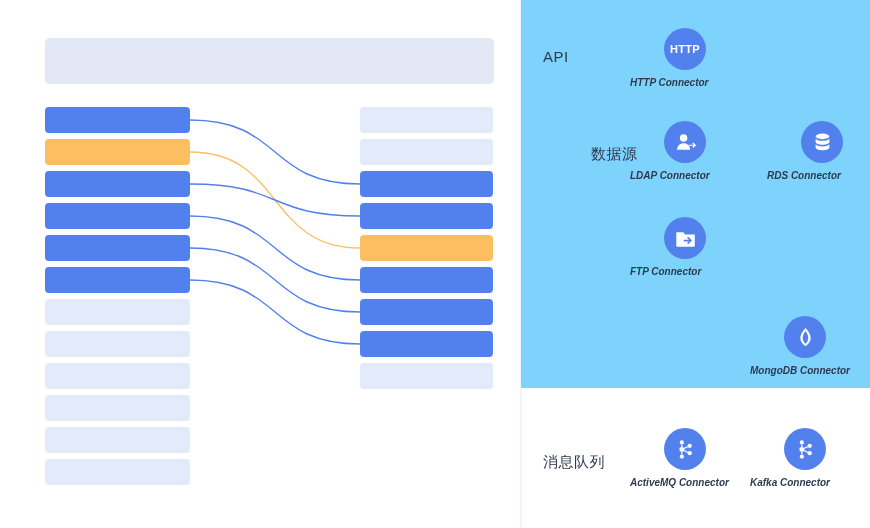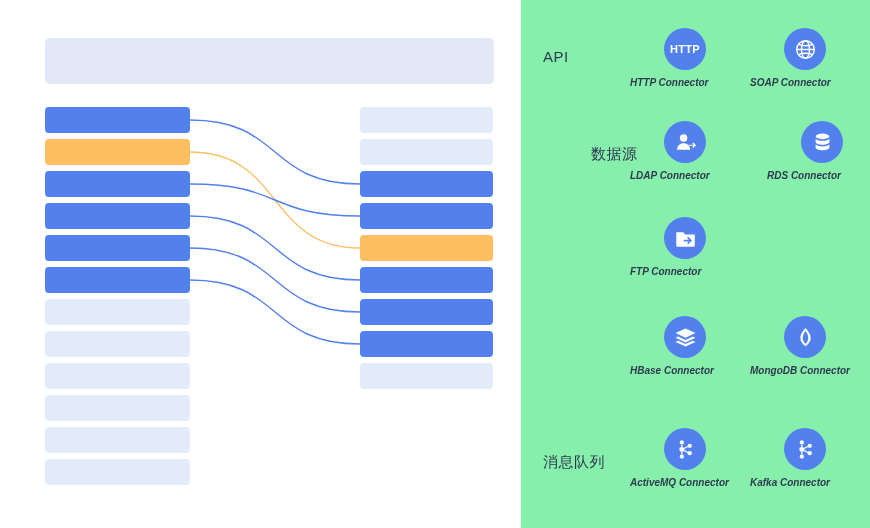--- a/index.html
+++ b/index.html
@@ -22,21 +22,21 @@
   .bar.blue{background:#5281ee;}
   .bar.orange{background:#fcbe60;}
   .bar.ghost{background:#e3eaf9;}
 
   .left-col .bar{left:45px;width:145px;}
   .right-col .bar{left:360px;width:133px;}
 
   .links{position:absolute;left:0;top:0;width:521px;height:528px;pointer-events:none;}
 
   
-  .right-panel{position:absolute;left:521px;top:0;width:349px;height:528px;background:#86efac;}
+  .right-panel{position:absolute;left:521px;top:0;width:349px;height:388px;background:#7dd3fc;}
   .cat-label{position:absolute;left:22px;color:#2f3a4f;font-size:15px;
     letter-spacing:.5px;white-space:nowrap;}
 
   .conn{position:absolute;width:110px;}
   .conn .circle{width:42px;height:42px;border-radius:50%;background:#5281ee;
     margin:0 auto;display:flex;align-items:center;justify-content:center;}
   .conn .circle svg{display:block;}
   .conn .http-text{color:#fff;font-size:11px;font-weight:bold;letter-spacing:.3px;}
   .conn .cname{margin-top:7px;font-size:10px;color:#2f3a4f;white-space:nowrap;
     font-weight:bold;font-style:italic;}
@@ -90,32 +90,20 @@
   <div class="panel-divider"></div>
 
   <div class="right-panel" id="right-panel">
       <div class="cat-label" style="top: 48px;">API</div>
       <div class="conn" style="left: 109px; top: 28px;">
         <div class="circle">
           <span class="http-text">HTTP</span>
         </div>
         <div class="cname">HTTP Connector</div>
       </div>
-      <div class="conn" style="left: 229px; top: 28px;">
-        <div class="circle">
-          <svg width="23" height="23" viewBox="0 0 24 24" fill="#fff">
-     <circle cx="12" cy="12" r="9.2" fill="none" stroke="#fff" stroke-width="1.5"></circle>
-     <ellipse cx="12" cy="12" rx="4.2" ry="9.2" fill="none" stroke="#fff" stroke-width="1.5"></ellipse>
-     <line x1="2.8" y1="12" x2="21.2" y2="12" stroke="#fff" stroke-width="1.5"></line>
-     <path d="M4.4 6.6 Q12 9.6 19.6 6.6" fill="none" stroke="#fff" stroke-width="1.4"></path>
-     <path d="M4.4 17.4 Q12 14.4 19.6 17.4" fill="none" stroke="#fff" stroke-width="1.4"></path>
-          </svg>
-        </div>
-        <div class="cname">SOAP Connector</div>
-      </div>
       <div class="cat-label" style="top: 145px; margin-left: 48px;">数据源</div>
       <div class="conn" style="left: 109px; top: 121px;">
         <div class="circle">
           <svg width="23" height="23" viewBox="0 0 24 24" fill="#fff">
      <circle cx="10" cy="7.2" r="3.9"></circle>
      <path d="M3.2 19.5c0-3.9 3.1-6.6 6.8-6.6s6.8 2.7 6.8 6.6z"></path>
      <path d="M15.4 14.4h5.2l-1.5-1.5 1 -.95 3 2.9-3 2.9-1-.95 1.5-1.45h-5.2z"></path>
      <path d="M22.2 19.2h-5.2l1.5 1.45-1 .95-3-2.9 3-2.9 1 .95-1.5 1.45h5.2z" opacity="0"></path>
           </svg>
         </div>
@@ -132,30 +120,20 @@
         <div class="cname">RDS Connector</div>
       </div>
       <div class="conn" style="left: 109px; top: 217px;">
         <div class="circle">
           <svg width="23" height="23" viewBox="0 0 24 24" fill="#fff">
      <path d="M2.4 5.4h7.3l2 2.3h10v11.5a1.3 1.3 0 0 1-1.3 1.3H3.7a1.3 1.3 0 0 1-1.3-1.3z"></path>
      <path d="M10.2 13.2h5.3l-1.9-1.9 1.2-1.2 4 4-4 4-1.2-1.2 1.9-1.9h-5.3z" fill="#5281ee"></path>
           </svg>
         </div>
         <div class="cname">FTP Connector</div>
-      </div>
-      <div class="conn" style="left: 109px; top: 316px;">
-        <div class="circle">
-          <svg width="23" height="23" viewBox="0 0 24 24" fill="#fff">
-     <path d="M12 2.6 1.6 7.4 12 12.2l10.4-4.8z"></path>
-     <path d="M1.6 12.3 12 17.1l10.4-4.8-2.8-1.3L12 14.5 4.4 11z"></path>
-     <path d="M1.6 16.6 12 21.4l10.4-4.8-2.8-1.3L12 18.8 4.4 15.3z"></path>
-          </svg>
-        </div>
-        <div class="cname">HBase Connector</div>
       </div>
       <div class="conn" style="left: 229px; top: 316px;">
         <div class="circle">
           <svg width="23" height="23" viewBox="0 0 24 24" fill="#fff">
      <path d="M12 2.2c3.2 3.4 5.4 6.9 5.4 10.3 0 3.5-2.3 6.3-5.4 8.6-3.1-2.3-5.4-5.1-5.4-8.6C6.6 9.1 8.8 5.6 12 2.2z"></path>
      <path d="M12 5.2c1.8 2.4 2.9 4.8 2.9 7.2S13.6 17 12 18.6c-1.6-1.6-2.9-3.8-2.9-6.2S10.2 7.6 12 5.2z" fill="#5281ee"></path>
           </svg>
         </div>
         <div class="cname">MongoDB Connector</div>
       </div>

